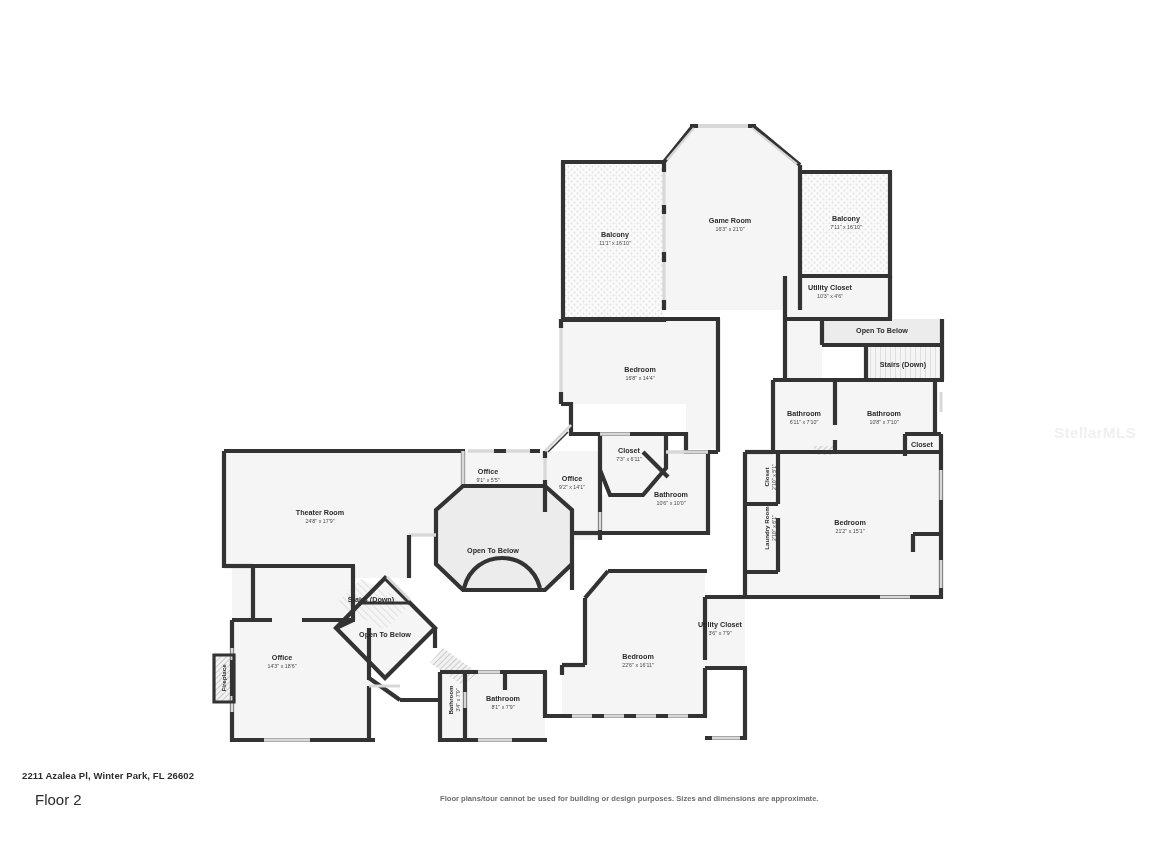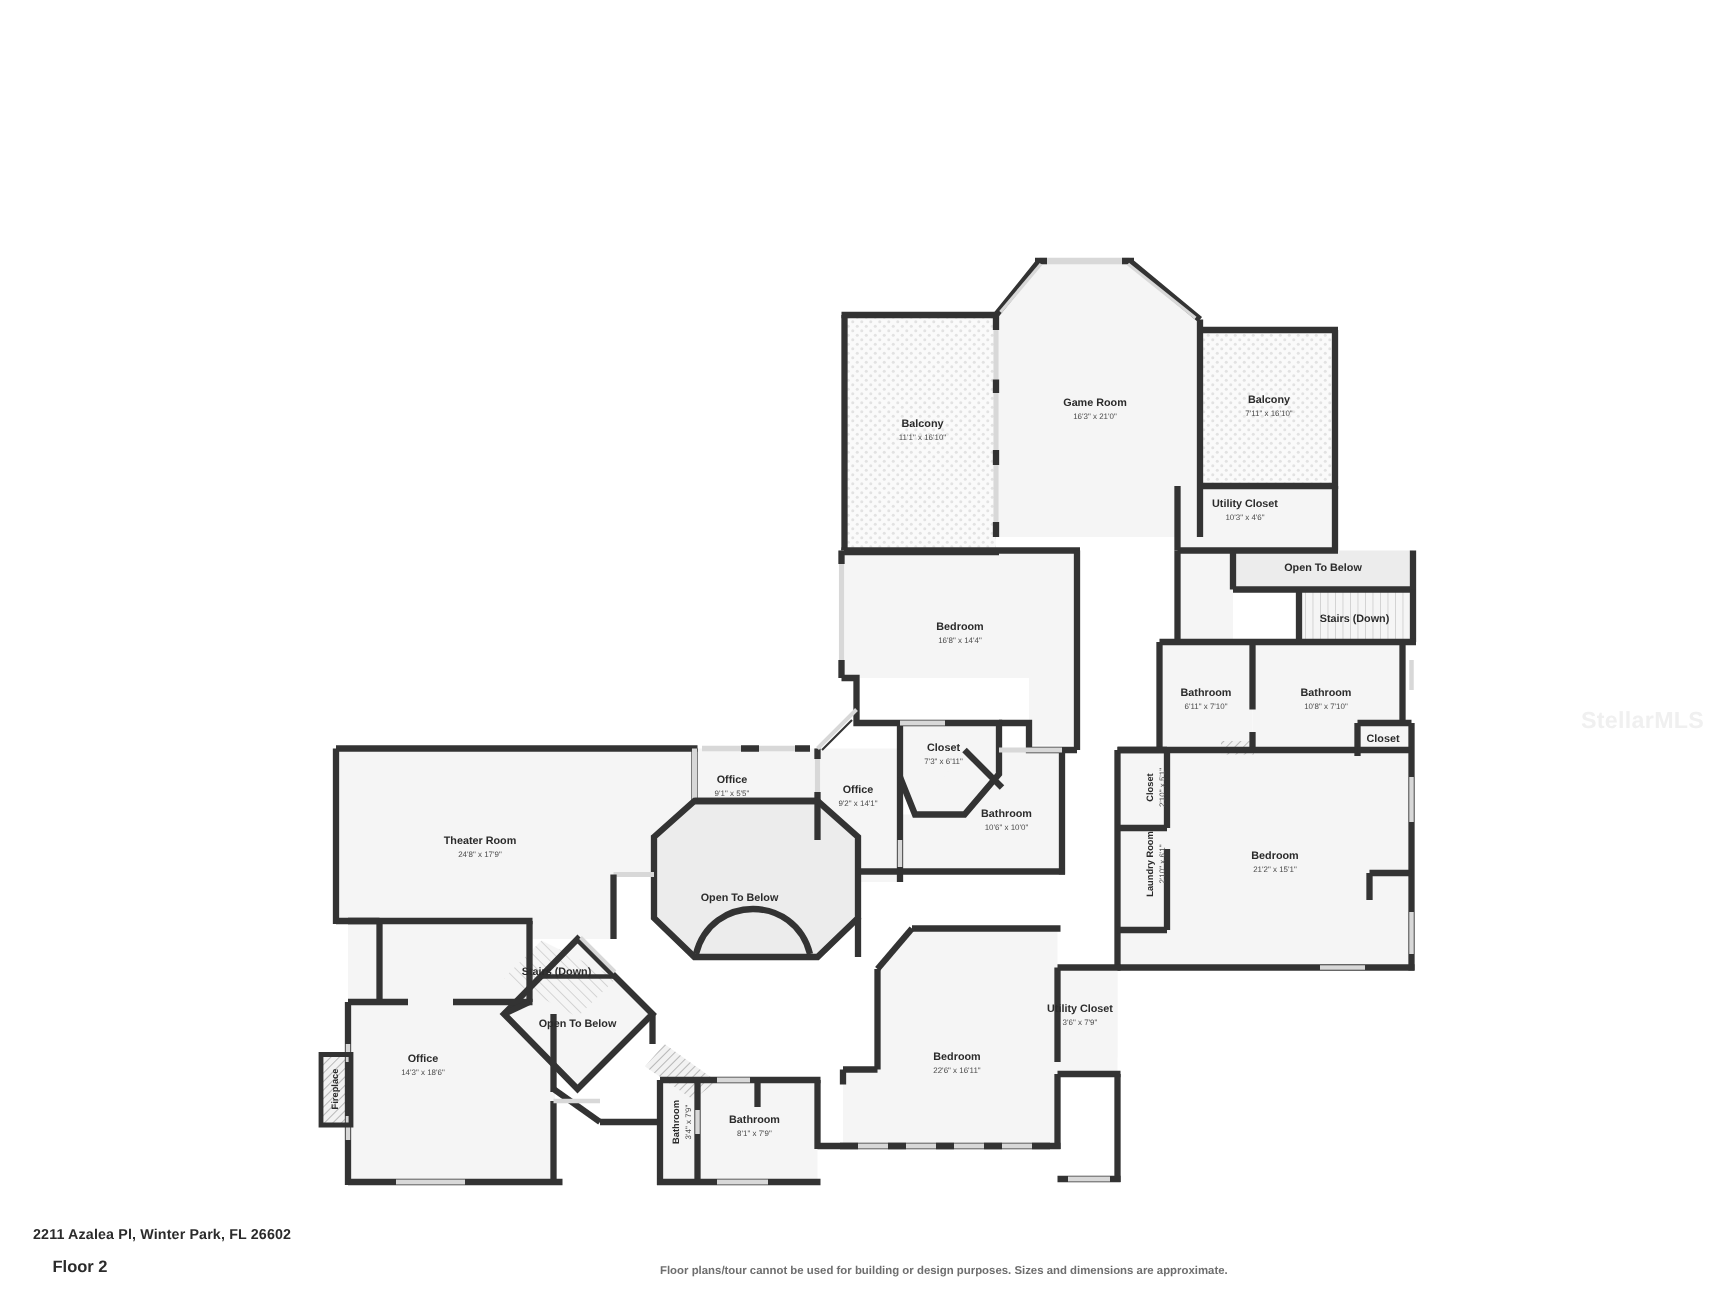--- a/index.html
+++ b/index.html
@@ -12,21 +12,20 @@
     height: 864px;
     font-family: "Liberation Sans", sans-serif;
     position: relative;
     overflow: hidden;
   }
   #plan-root {
     position: absolute;
     left: 0; top: 0;
     width: 1152px;
     height: 668px;
-    margin-top: 48px;
   }
   svg#floorplan {
     display: block;
     width: 1152px;
     height: 864px;
   }
   .room-name {
     font-family: "Liberation Sans", sans-serif;
     font-size: 7.2px;
     font-weight: bold;
@@ -52,22 +51,22 @@
     font-size: 9.5px;
     font-weight: bold;
     color: #2b2b2b;
     letter-spacing: 0.1px;
     white-space: nowrap;
   }
   .footer-floor {
     position: absolute;
     left: 22px;
     top: 791px;
-    font-size: 11px;
-    font-weight: bold;
+    font-size: 15px;
+    font-weight: normal;
     color: #2b2b2b;
     white-space: nowrap;
     padding-left: 13px;
   }
   .footer-disclaimer {
     position: absolute;
     left: 398px;
     top: 794px;
     font-size: 7.6px;
     font-weight: bold;

